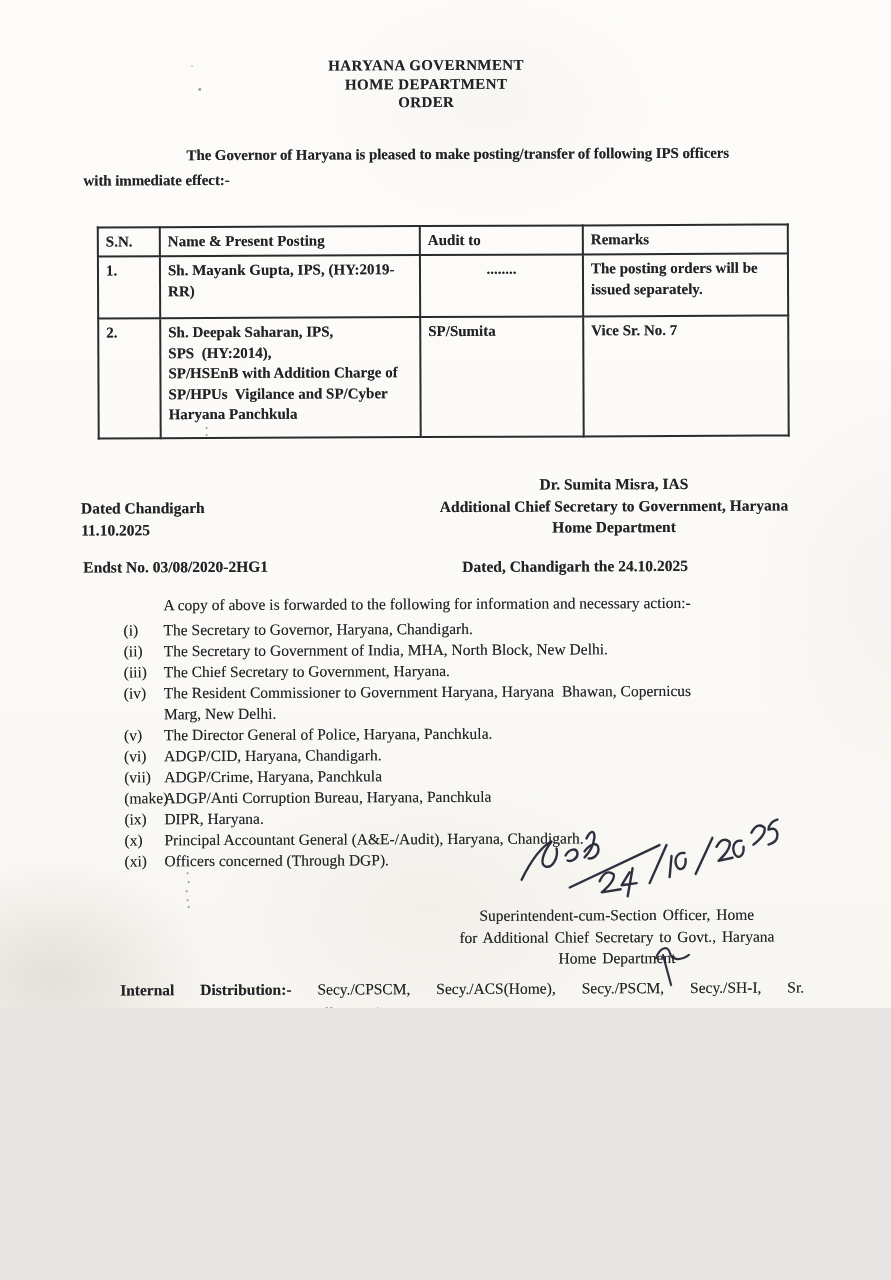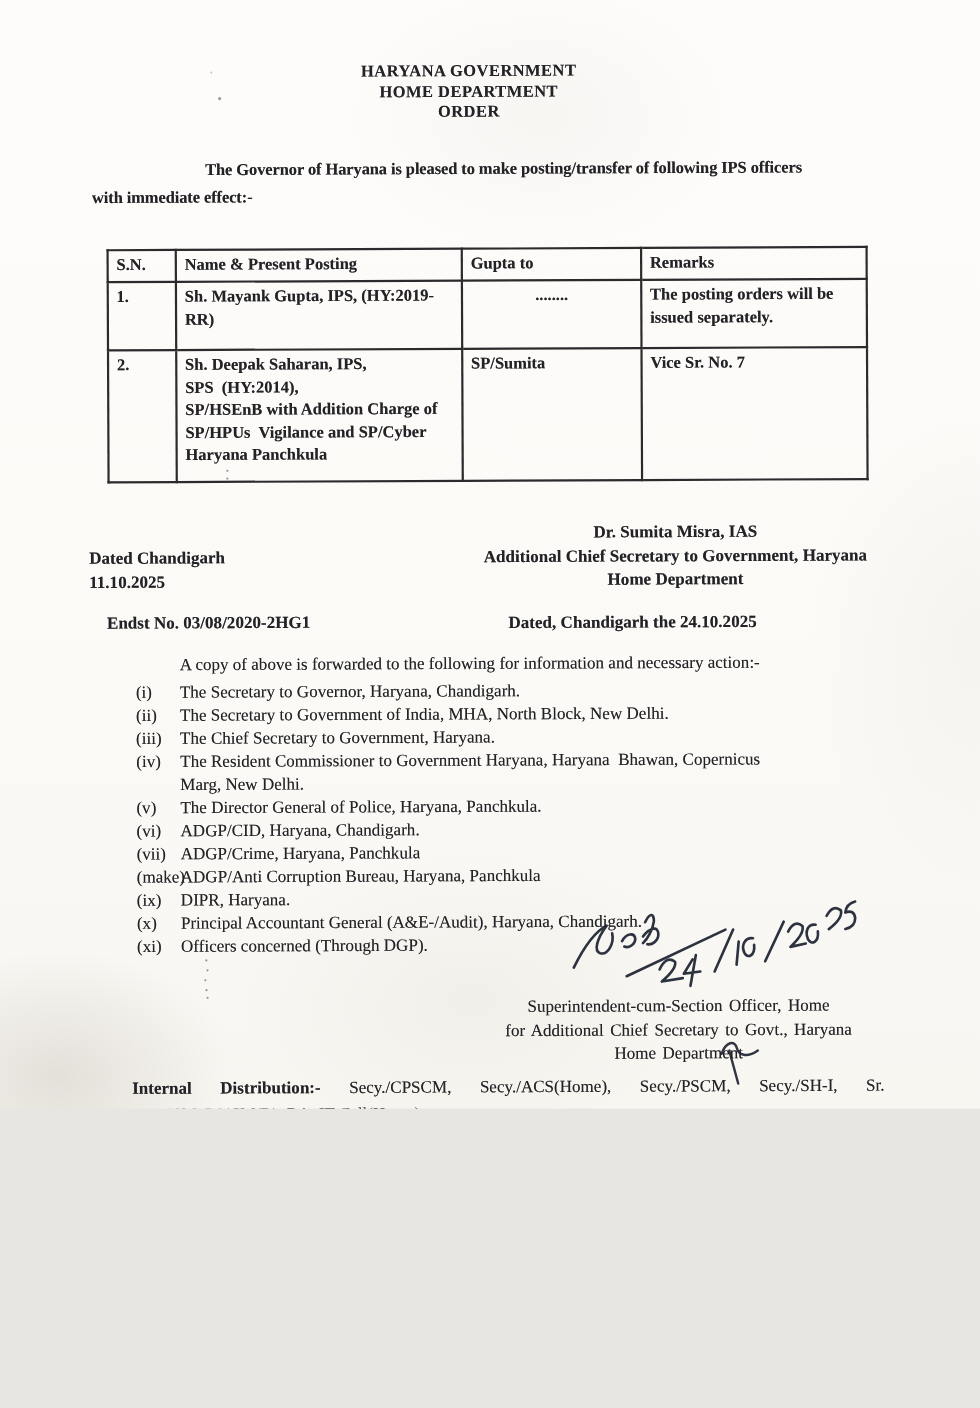--- a/index.html
+++ b/index.html
@@ -51,21 +51,21 @@
       <colgroup>
         <col style="width:62px">
           <col style="width:260px">
           <col style="width:163px">
           <col style="width:205px">
       </colgroup>
       <thead>
         <tr style="height:29px;">
           <th>S.N.</th>
           <th>Name &amp; Present Posting</th>
-          <th>Gupta to</th>
+          <th>Audit to</th>
           <th>Remarks</th>
         </tr>
       </thead>
       <tbody>
         <tr style="height:62px;">
           <td>1.</td>
           <td class="pre">Sh. Mayank Gupta, IPS, (HY:2019-
 RR)</td>
           <td class="ctr">........</td>
           <td class="pre">The posting orders will be
@@ -88,21 +88,21 @@
       <div>Dr. Sumita Misra, IAS</div>
       <div>Additional Chief Secretary to Government, Haryana</div>
       <div>Home Department</div>
     </div>
 
     <div class="abs b" style="left:81px; top:496px; font-size:15.5px; line-height:22px;">
       <div>Dated Chandigarh</div>
       <div>11.10.2025</div>
     </div>
 
-    <div class="abs b" style="left:83px; top:557px; font-size:15.5px;margin-left:14px;">Endst No. 03/08/2020-2HG1</div>
+    <div class="abs b" style="left:83px; top:557px; font-size:15.5px;">Endst No. 03/08/2020-2HG1</div>
     <div class="abs b" style="left:462px; top:558px; font-size:15.5px;text-align:right;">Dated, Chandigarh the 24.10.2025</div>
 
     <div class="abs" style="left:163px; top:595px; width:640px; font-size:15.5px;">A copy of above is forwarded to the following for information and necessary action:-</div>
 
     <div class="abs" style="left:123px; top:618px; width:668px;">
       <div class="rrow">
         <span class="rnum">(i)</span>
         <span class="rtxt">The Secretary to Governor, Haryana, Chandigarh.</span>
       </div>
       <div class="rrow">

